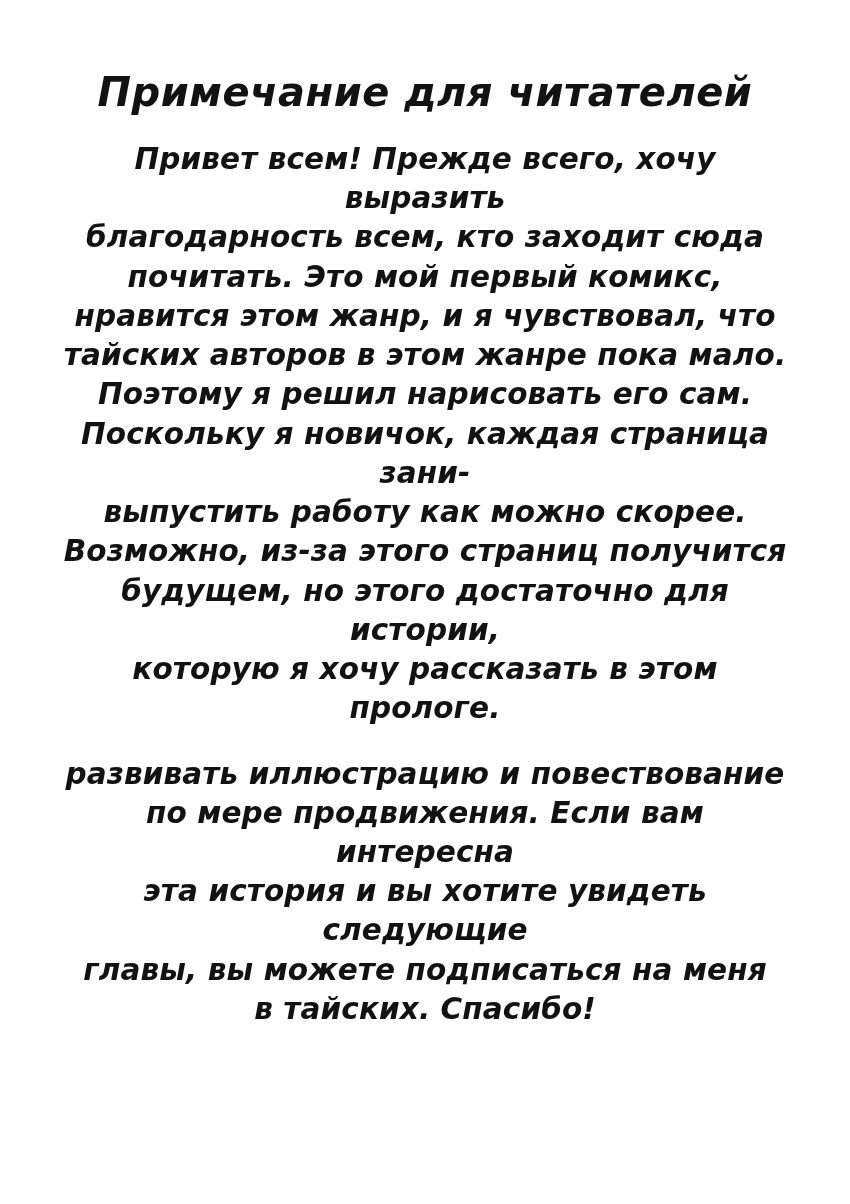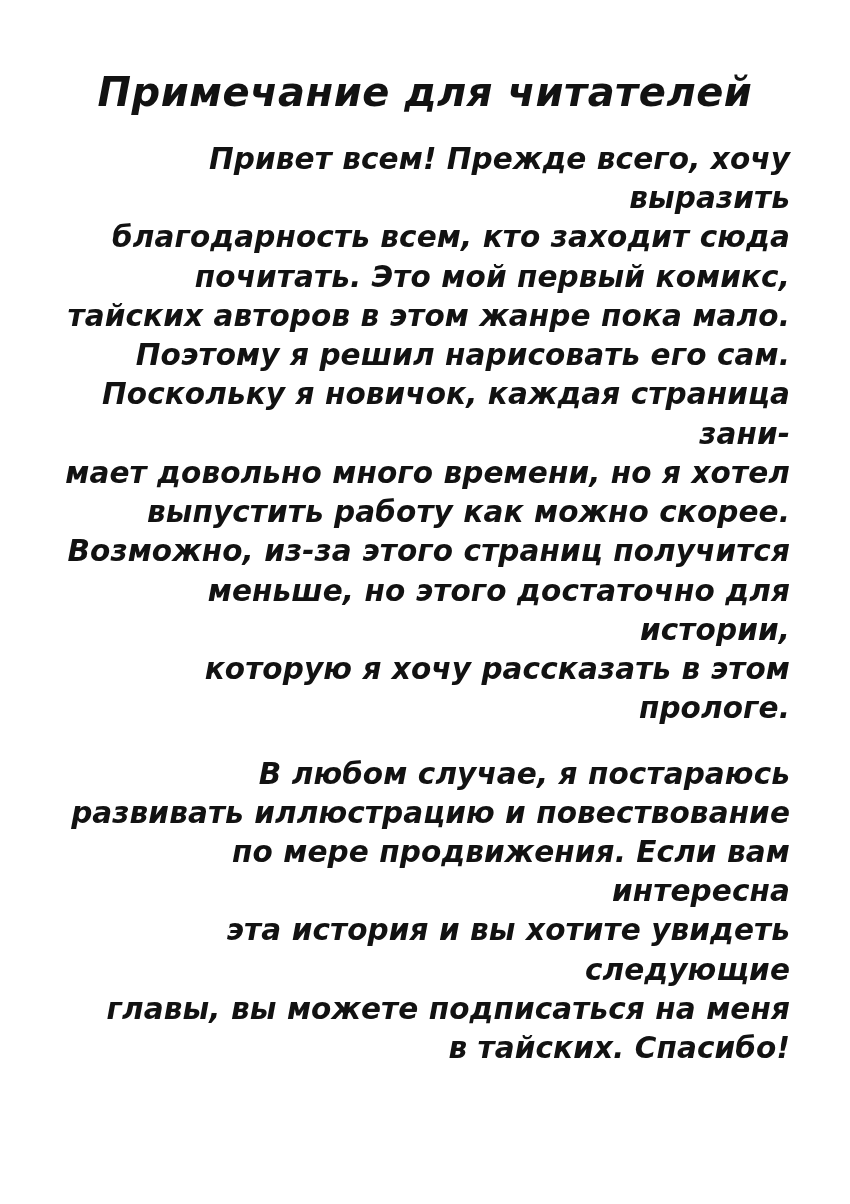--- a/index.html
+++ b/index.html
@@ -38,49 +38,47 @@
     font-family: "DejaVu Sans", sans-serif;
     font-style: italic;
     font-weight: 700;
     font-size: 29.5px;
     line-height: 1.33;
     letter-spacing: 0.1px;
     color: #121212;
   }
   .body-block p {
     margin: 0;
-    text-align: right;
   }
   .para-gap {
     height: 26px;
   }
 </style>
 </head>
 <body>
 
 <div class="page">
 
   <h1 class="note-title">Примечание для читателей</h1>
 
   <div class="body-block">
     <p>Привет всем! Прежде всего, хочу выразить</p>
     <p>благодарность всем, кто заходит сюда</p>
     <p>почитать. Это мой первый комикс,</p>
+    <p>нравится этом жанр, и я чувствовал, что</p>
     <p>тайских авторов в этом жанре пока мало.</p>
     <p>Поэтому я решил нарисовать его сам.</p>
     <p>Поскольку я новичок, каждая страница зани-</p>
-    <p>мает довольно много времени, но я хотел</p>
     <p>выпустить работу как можно скорее.</p>
     <p>Возможно, из-за этого страниц получится</p>
-    <p>меньше, но этого достаточно для истории,</p>
+    <p>будущем, но этого достаточно для истории,</p>
     <p>которую я хочу рассказать в этом прологе.</p>
 
     <div class="para-gap"></div>
 
-    <p>В любом случае, я постараюсь</p>
     <p>развивать иллюстрацию и повествование</p>
     <p>по мере продвижения. Если вам интересна</p>
     <p>эта история и вы хотите увидеть следующие</p>
     <p>главы, вы можете подписаться на меня</p>
     <p>в тайских. Спасибо!</p>
   </div>
 
 </div>
 
 </body></html>

